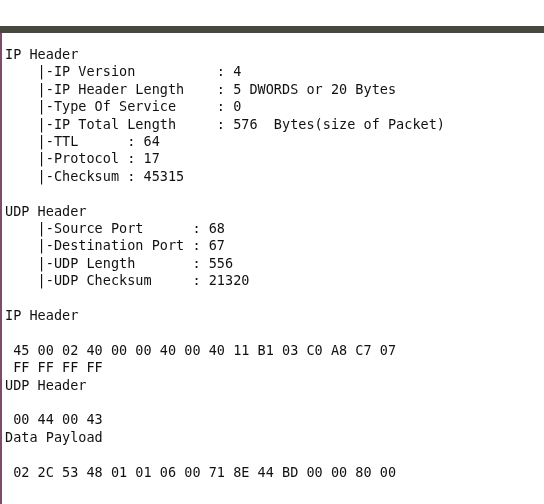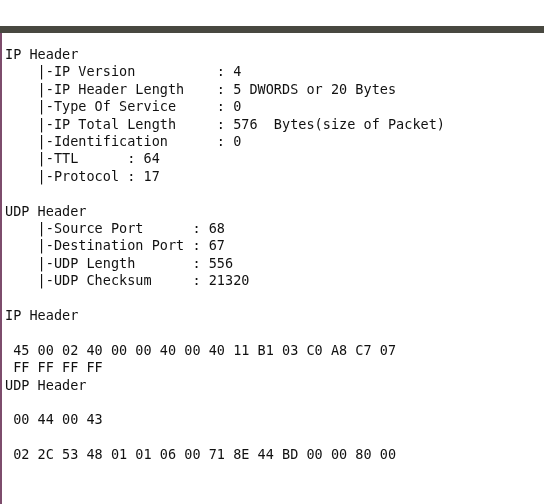--- a/index.html
+++ b/index.html
@@ -71,34 +71,35 @@
 
   <div id="leftrule"></div>
 
   <div id="console">
 
     <span class="line">IP Header</span>
     <span class="line">    |-IP Version          : 4</span>
     <span class="line">    |-IP Header Length    : 5 DWORDS or 20 Bytes</span>
     <span class="line">    |-Type Of Service     : 0</span>
     <span class="line">    |-IP Total Length     : 576  Bytes(size of Packet)</span>
-    <span class="line">    |-Identification      : 0</span>
     <span class="line">    |-TTL      : 64</span>
     <span class="line">    |-Protocol : 17</span>
+    <span class="line">    |-Checksum : 45315</span>
     <span class="line blank"></span>
     <span class="line">UDP Header</span>
     <span class="line">    |-Source Port      : 68</span>
     <span class="line">    |-Destination Port : 67</span>
     <span class="line">    |-UDP Length       : 556</span>
     <span class="line">    |-UDP Checksum     : 21320</span>
     <span class="line blank"></span>
     <span class="line">IP Header</span>
     <span class="line blank"></span>
     <span class="line"> 45 00 02 40 00 00 40 00 40 11 B1 03 C0 A8 C7 07</span>
     <span class="line"> FF FF FF FF</span>
     <span class="line">UDP Header</span>
     <span class="line blank"></span>
     <span class="line"> 00 44 00 43</span>
+    <span class="line">Data Payload</span>
     <span class="line blank"></span>
     <span class="line"> 02 2C 53 48 01 01 06 00 71 8E 44 BD 00 00 80 00</span>
 
   </div>
 </div>
 
 </body></html>

